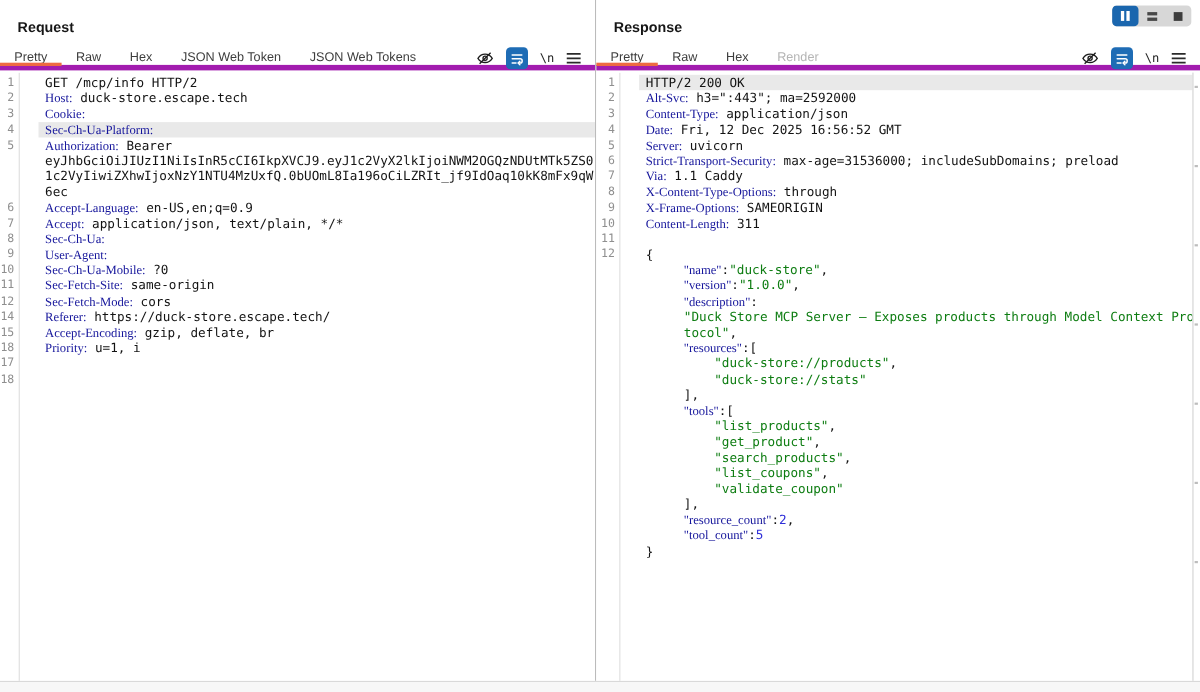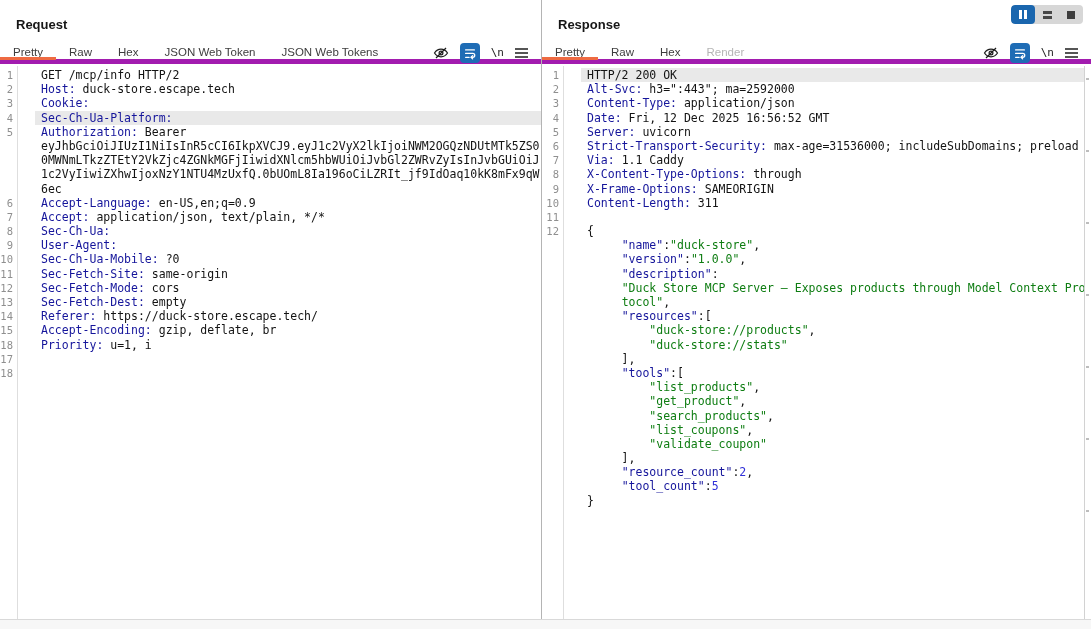--- a/index.html
+++ b/index.html
@@ -45,21 +45,21 @@
   .editor::before { content:""; position:absolute; top:0; bottom:0; width:1px; background:#dedede; }
   #req-editor::before { left:17px; }
   #res-editor::before { left:21px; }
   .row { display:flex; height:14.2px; line-height:14.2px;
          font-family:"DejaVu Sans Mono", monospace; font-size:11.5px; white-space:pre; }
   .gut { flex:0 0 auto; text-align:right; padding-right:4px; color:#8f8f8f; font-size:10.5px; }
   #req-editor .gut { width:17px; }
   #res-editor .gut { width:21px; }
   .code { flex:1; padding-left:6px; margin-left:18px; color:#131313; }
   .row.hl .code { background:#e9e9e9; }
-  .c-k { color:#15159b; }
+  .c-k { color:#15159b;font-family:Liberation Serif, serif; }
   .c-t { color:#131313; }
   .c-s { color:#0e7d12; }
   .c-n { color:#2f2fd8; }
 
   
   .markerstrip { position:absolute; top:66px; bottom:0; right:0; width:7px;
                  background:#fff; border-left:1px solid #d2d2d2; }
   .markerstrip i { position:absolute; left:1px; width:3px; height:2px; background:#bdbdbd; display:block; }
 
   .bottombar { position:absolute; left:0; right:0; bottom:0; height:10px;
@@ -107,31 +107,29 @@
         </svg>
       </span>
     </div>
     <div class="editor" id="req-editor">
         <div class="row"><span class="gut">1</span><span class="code"><span class="c-t">GET /mcp/info HTTP/2</span></span></div>
         <div class="row"><span class="gut">2</span><span class="code"><span class="c-k">Host:</span><span class="c-t"> duck-store.escape.tech</span></span></div>
         <div class="row"><span class="gut">3</span><span class="code"><span class="c-k">Cookie:</span></span></div>
         <div class="row hl"><span class="gut">4</span><span class="code"><span class="c-k">Sec-Ch-Ua-Platform:</span></span></div>
         <div class="row"><span class="gut">5</span><span class="code"><span class="c-k">Authorization:</span><span class="c-t"> Bearer</span></span></div>
         <div class="row"><span class="gut"></span><span class="code"><span class="c-t">eyJhbGciOiJIUzI1NiIsInR5cCI6IkpXVCJ9.eyJ1c2VyX2lkIjoiNWM2OGQzNDUtMTk5ZS0</span></span></div>
-        <div class="row"><span class="gut"></span><span class="code"><span class="c-t">0MWNmLTkzZTEtY2VkZjc4ZGNkMGFjIiwidXNlcm5hbWUiOiJvbGl2ZWRvZyIsInJvbGUiOiJ</span></span></div>
         <div class="row"><span class="gut"></span><span class="code"><span class="c-t">1c2VyIiwiZXhwIjoxNzY1NTU4MzUxfQ.0bUOmL8Ia196oCiLZRIt_jf9IdOaq10kK8mFx9qW</span></span></div>
         <div class="row"><span class="gut"></span><span class="code"><span class="c-t">6ec</span></span></div>
         <div class="row"><span class="gut">6</span><span class="code"><span class="c-k">Accept-Language:</span><span class="c-t"> en-US,en;q=0.9</span></span></div>
         <div class="row"><span class="gut">7</span><span class="code"><span class="c-k">Accept:</span><span class="c-t"> application/json, text/plain, */*</span></span></div>
         <div class="row"><span class="gut">8</span><span class="code"><span class="c-k">Sec-Ch-Ua:</span></span></div>
         <div class="row"><span class="gut">9</span><span class="code"><span class="c-k">User-Agent:</span></span></div>
         <div class="row"><span class="gut">10</span><span class="code"><span class="c-k">Sec-Ch-Ua-Mobile:</span><span class="c-t"> ?0</span></span></div>
         <div class="row"><span class="gut">11</span><span class="code"><span class="c-k">Sec-Fetch-Site:</span><span class="c-t"> same-origin</span></span></div>
         <div class="row"><span class="gut">12</span><span class="code"><span class="c-k">Sec-Fetch-Mode:</span><span class="c-t"> cors</span></span></div>
-        <div class="row"><span class="gut">13</span><span class="code"><span class="c-k">Sec-Fetch-Dest:</span><span class="c-t"> empty</span></span></div>
         <div class="row"><span class="gut">14</span><span class="code"><span class="c-k">Referer:</span><span class="c-t"> https://duck-store.escape.tech/</span></span></div>
         <div class="row"><span class="gut">15</span><span class="code"><span class="c-k">Accept-Encoding:</span><span class="c-t"> gzip, deflate, br</span></span></div>
         <div class="row"><span class="gut">18</span><span class="code"><span class="c-k">Priority:</span><span class="c-t"> u=1, i</span></span></div>
         <div class="row"><span class="gut">17</span><span class="code"></span></div>
         <div class="row"><span class="gut">18</span><span class="code"></span></div>
       </div>
   </div>
 
   <div class="divider"></div>
 

